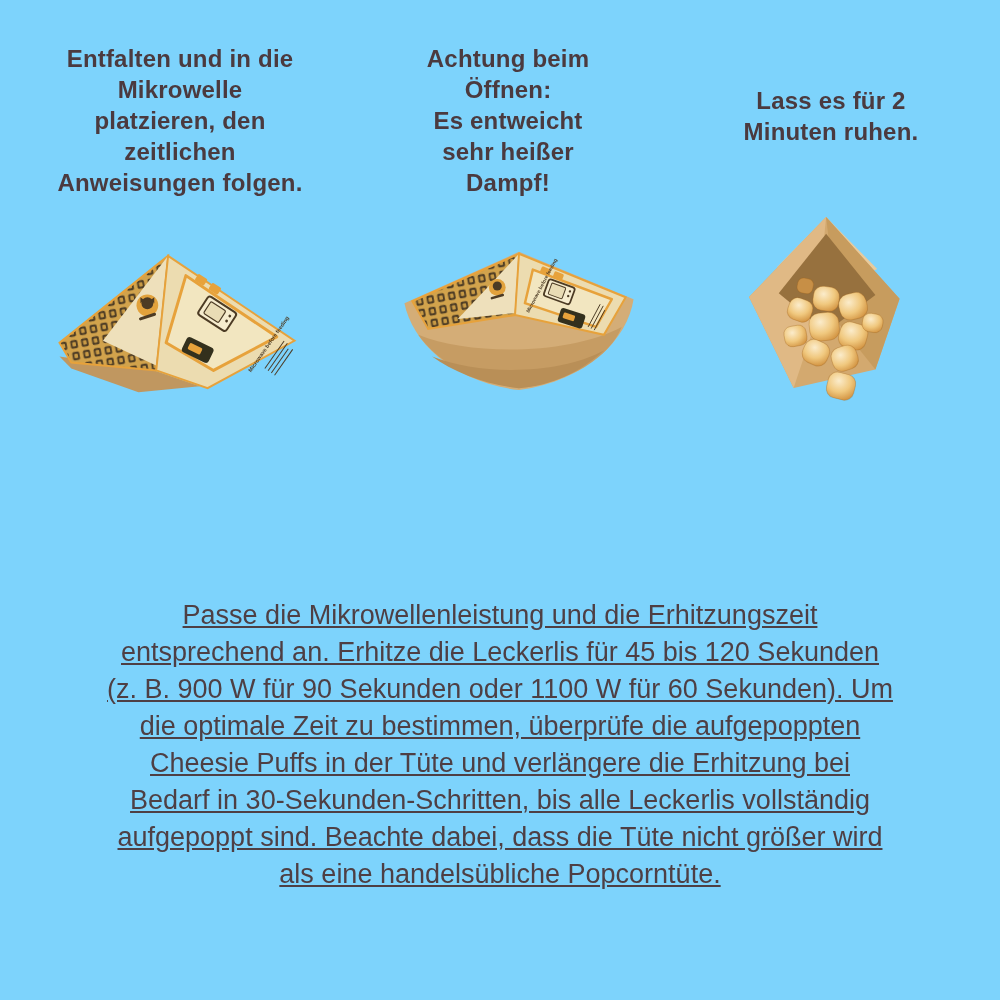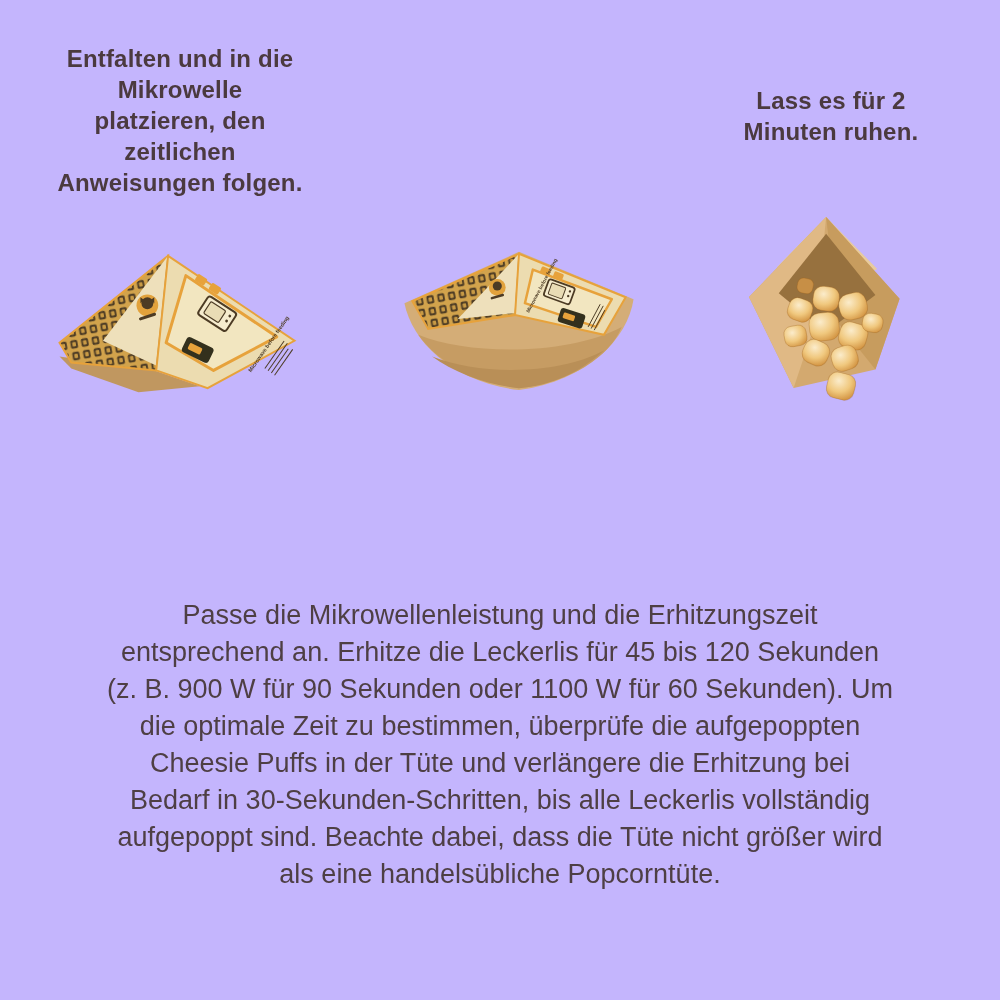--- a/index.html
+++ b/index.html
@@ -1,20 +1,20 @@
 <!DOCTYPE html>
 <html><head>
 <meta charset="utf-8">
 <style>
   html,body{margin:0;padding:0;}
   .canvas{
     position:relative;
     width:1000px;height:1000px;
     overflow:hidden;
-    background:#c4b5fd;
+    background:#7dd3fc;
     font-family:"Liberation Sans", sans-serif;
   }
   .step-heading{
     position:absolute;
     margin:0;
     font-size:24px;
     font-weight:700;
     line-height:31px;
     letter-spacing:.2px;
     color:#4b3a3f;
@@ -32,36 +32,42 @@
   .footer-paragraph{
     position:absolute;
     top:597px;left:40px;width:920px;
     margin:0;
     font-size:27px;
     font-weight:400;
     line-height:37px;
     color:#4e3f44;
     text-align:center;
     white-space:pre-line;
+    text-decoration:underline;
   }
   .bag-print-text{
     font-family:"Liberation Sans", sans-serif;
     font-weight:700;
   }
 </style>
 </head>
 <body>
 
 <div class="canvas">
 
   <h2 id="h1" class="step-heading">Entfalten und in die
 Mikrowelle
 platzieren, den
 zeitlichen
 Anweisungen folgen.</h2>
+  <h2 id="h2" class="step-heading">Achtung beim
+Öffnen:
+Es entweicht
+sehr heißer
+Dampf!</h2>
   <h2 id="h3" class="step-heading">Lass es für 2
 Minuten ruhen.</h2>
 
   <svg id="bag1" class="bag-illustration" viewBox="0 0 252 158">
     <defs>
       <pattern id="hp1" width="11" height="12" patternUnits="userSpaceOnUse" patternTransform="rotate(-10)">
         <rect width="11" height="12" fill="#d2a34c"></rect>
         <rect x="1.6" y="1.8" width="7.2" height="8.4" rx="1.6" fill="#4c3b24"></rect>
         <rect x="3.4" y="3.8" width="3.6" height="4.4" rx="1" fill="#c89a45"></rect>
       </pattern>

